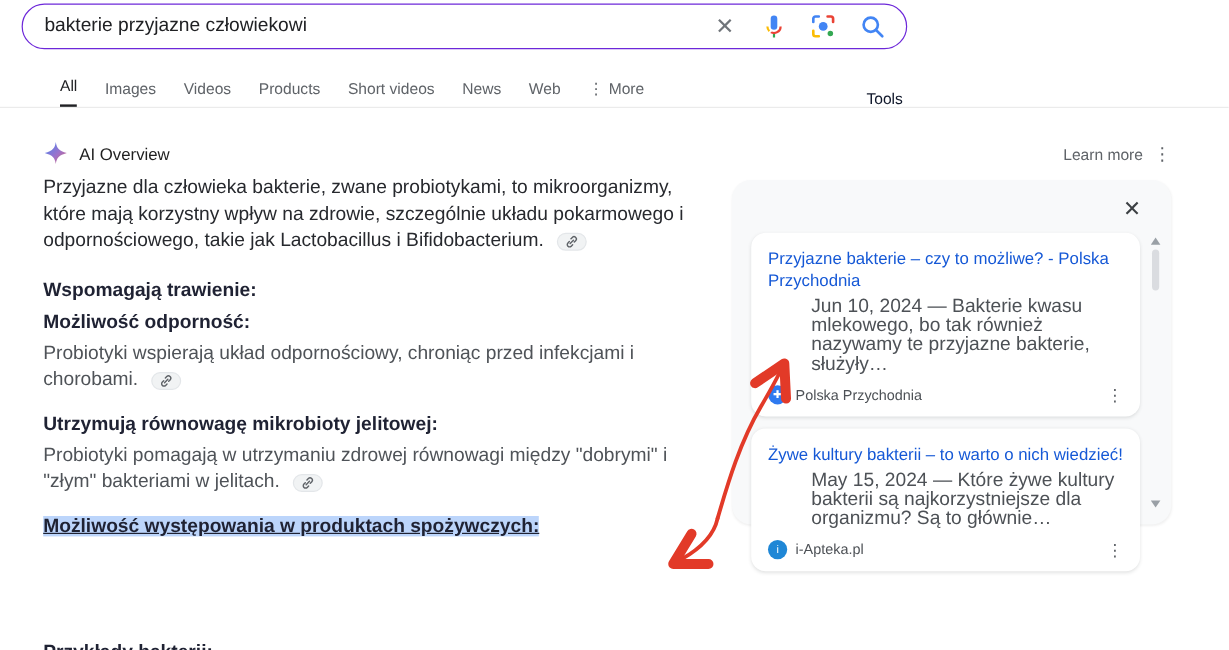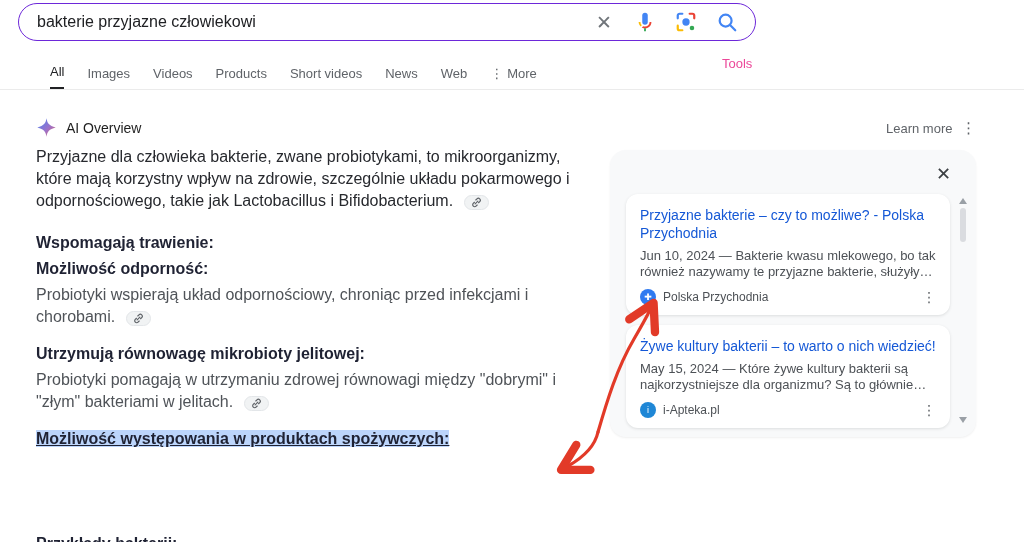--- a/index.html
+++ b/index.html
@@ -15,22 +15,22 @@
   .sb-ic { display:flex; align-items:center; justify-content:center; width:24px; height:24px;
     margin-left:17px; cursor:pointer; }
   .clear-x { font-size:19px; color:#70757a; line-height:1; }
 
   
   .tabsbar { position:absolute; left:36px; top:56px; height:34px; display:flex; gap:23px;
     font-size:13px; color:#5f6368; align-items:stretch;margin-left:14px; }
   .tab { display:flex; align-items:center; gap:4px; cursor:pointer; }
   .tab.active { color:#202124; border-bottom:3px solid #202124; font-weight:400; }
   .tab .kebab-sm { font-size:13px; }
-  .tools { position:absolute; left:722px; top:56px; height:34px; display:flex; align-items:flex-start;
-    font-size:13px; color:#ec4899; cursor:pointer; }
+  .tools { position:absolute; left:722px; top:56px; height:34px; display:flex; align-items:flex-end;
+    font-size:13px; color:#0f172a; cursor:pointer; }
   .tabs-divider { position:absolute; left:0; right:0; top:89px; border-bottom:1px solid #ebebeb; }
 
   
   .aio-head { position:absolute; left:36px; top:117px; display:flex; align-items:center; gap:9px; }
   .aio-title { font-size:14px; color:#1f1f1f; }
   .learn-more { position:absolute; left:886px; top:121px; font-size:13px; color:#5f6368; cursor:pointer; }
   .aio-kebab { position:absolute; left:961px; top:119px; font-size:15px; color:#5f6368; cursor:pointer; }
 
   
   .content { position:absolute; left:36px; top:146px; width:547px; }
@@ -47,21 +47,21 @@
   .bottom-partial { position:absolute; left:36px; top:535px; font-size:16px; font-weight:bold; color:#1f2233; }
 
   
   .panel { position:absolute; left:610px; top:150px; width:366px; height:287px;
     background:#f8f9fa; border-radius:16px; box-shadow:0 1px 2px rgba(60,64,67,.08); }
   .panel-close { position:absolute; right:25px; top:13px; font-size:18px; color:#3c4043; cursor:pointer; }
   .cards { position:absolute; left:16px; top:44px; width:324px; display:flex; flex-direction:column; gap:10px; }
   .card { background:#fff; border-radius:12px; padding:12px 14px 10px;
     box-shadow:0 1px 3px rgba(60,64,67,.15); cursor:pointer; }
   .card-title { font-size:14px; line-height:18px; color:#1558d6; margin-bottom:6px; }
-  .card-snippet { font-size:13px; line-height:16px; color:#4d5156; margin-bottom:9px; }
+  .card-snippet { font-size:16px; line-height:16px; color:#4d5156; margin-bottom:9px;margin-left:36px; }
   .card-src { display:flex; align-items:center; gap:7px; font-size:12px; color:#4d5156; }
   .fav { width:16px; height:16px; border-radius:50%; display:flex; align-items:center; justify-content:center;
     color:#fff; font-size:9px; flex:0 0 16px; }
   .fav1 { background:#2f7af0; }
   .fav2 { background:#1f87d6; }
   .card-kebab { margin-left:auto; color:#5f6368; font-size:14px; cursor:pointer; }
 
   .scroll-track { position:absolute; right:9px; top:48px; bottom:14px; width:8px; }
   .scroll-up, .scroll-down { width:0; height:0; border-left:4px solid transparent; border-right:4px solid transparent; margin:0 auto; }
   .scroll-up { border-bottom:6px solid #9aa0a6; }

